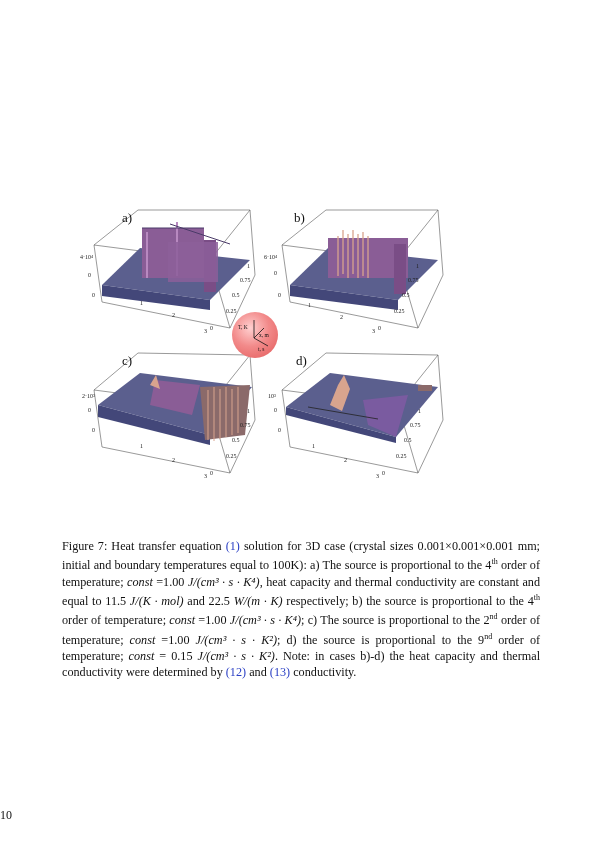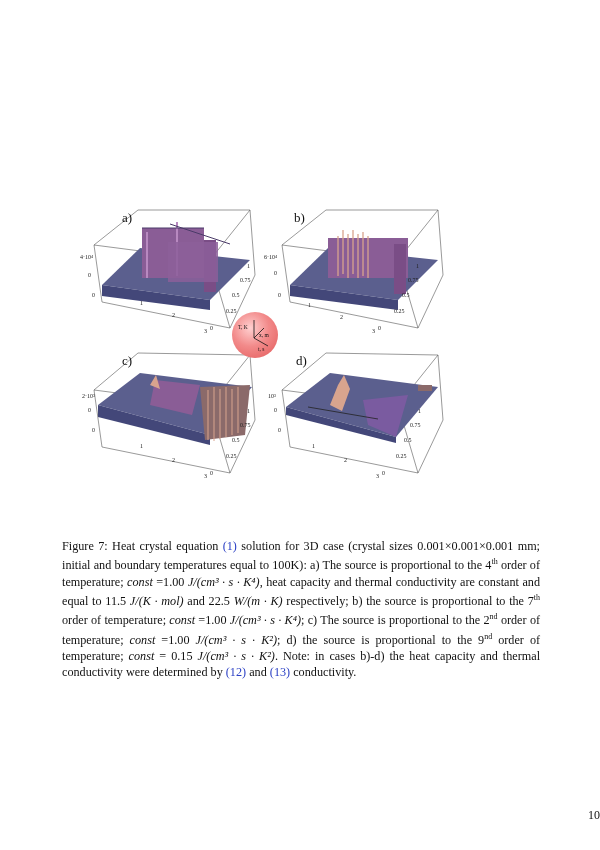--- a/index.html
+++ b/index.html
@@ -8,21 +8,21 @@
   .panel{position:absolute;width:190px;height:140px;}
   .panel svg{position:absolute;left:0;top:0;}
   .panel-label{position:absolute;font-family:"Liberation Serif",serif;font-size:13px;color:#111;}
   .tick{position:absolute;font-family:"Liberation Serif",serif;font-size:6px;color:#222;white-space:nowrap;}
   .legend-ball{position:absolute;left:232px;top:312px;width:46px;height:46px;border-radius:50%;
     background:radial-gradient(circle at 40% 35%,#ffd0d0 0%,#f28a8a 45%,#e25858 100%);}
   .legend-ball .lbl{position:absolute;font-family:"Liberation Serif",serif;font-size:5.5px;color:#111;white-space:nowrap;}
   .caption{position:absolute;left:62px;top:538px;width:478px;font-family:"Liberation Serif","DejaVu Serif",serif;font-size:12.2px;line-height:16.3px;text-align:justify;}
   .caption .ref{color:#2a3fc4;}
   .caption i{}
-  .page-number{position:absolute;left:0;width:600px;top:808px;text-align:right;font-family:"Liberation Serif",serif;font-size:12px;}
+  .page-number{position:absolute;left:0;width:600px;top:808px;text-align:left;font-family:"Liberation Serif",serif;font-size:12px;}
 </style>
 </head>
 <body>
 
 <div class="figure">
 
   <div class="panel" style="left:0;top:0;">
     <svg width="190" height="140" viewBox="0 0 190 140">
       <g stroke="#555" stroke-width="0.6" fill="none">
         <polyline points="58,10 170,10 175,75 150,128 22,102 14,45 58,10"></polyline>
@@ -163,31 +163,31 @@
       <line x1="22" y1="26" x2="32" y2="16"></line>
       <line x1="22" y1="26" x2="36" y2="34"></line>
     </g>
   </svg>
   <span class="lbl" style="left:6px;top:12px;">T, K</span>
   <span class="lbl" style="left:27px;top:20px;">x, m</span>
   <span class="lbl" style="left:26px;top:34px;">t, s</span>
 </div>
 
 <div class="caption">
-  <span>Figure 7: Heat crystal equation</span>
+  <span>Figure 7: Heat transfer equation</span>
   <span class="ref">(1)</span>
   <span>solution for 3D case (crystal sizes 0.001×0.001×0.001 mm; initial and boundary temperatures equal to 100K): a) The source is proportional to the 4</span><sup style="font-size:8px;">th</sup>
   <span>order of temperature;</span>
   <i>const</i>
   <span>=1.00</span>
   <i>J/(cm³ · s · K⁴)</i><span>, heat capacity and thermal conductivity are constant and equal to 11.5</span>
   <i>J/(K · mol)</i>
   <span>and 22.5</span>
   <i>W/(m · K)</i>
-  <span>respectively; b) the source is proportional to the 7</span><sup style="font-size:8px;">th</sup>
+  <span>respectively; b) the source is proportional to the 4</span><sup style="font-size:8px;">th</sup>
   <span>order of temperature;</span>
   <i>const</i>
   <span>=1.00</span>
   <i>J/(cm³ · s · K⁴)</i><span>; c) The source is proportional to the 2</span><sup style="font-size:8px;">nd</sup>
   <span>order of temperature;</span>
   <i>const</i>
   <span>=1.00</span>
   <i>J/(cm³ · s · K²)</i><span>; d) the source is proportional to the 9</span><sup style="font-size:8px;">nd</sup>
   <span>order of temperature;</span>
   <i>const</i>

